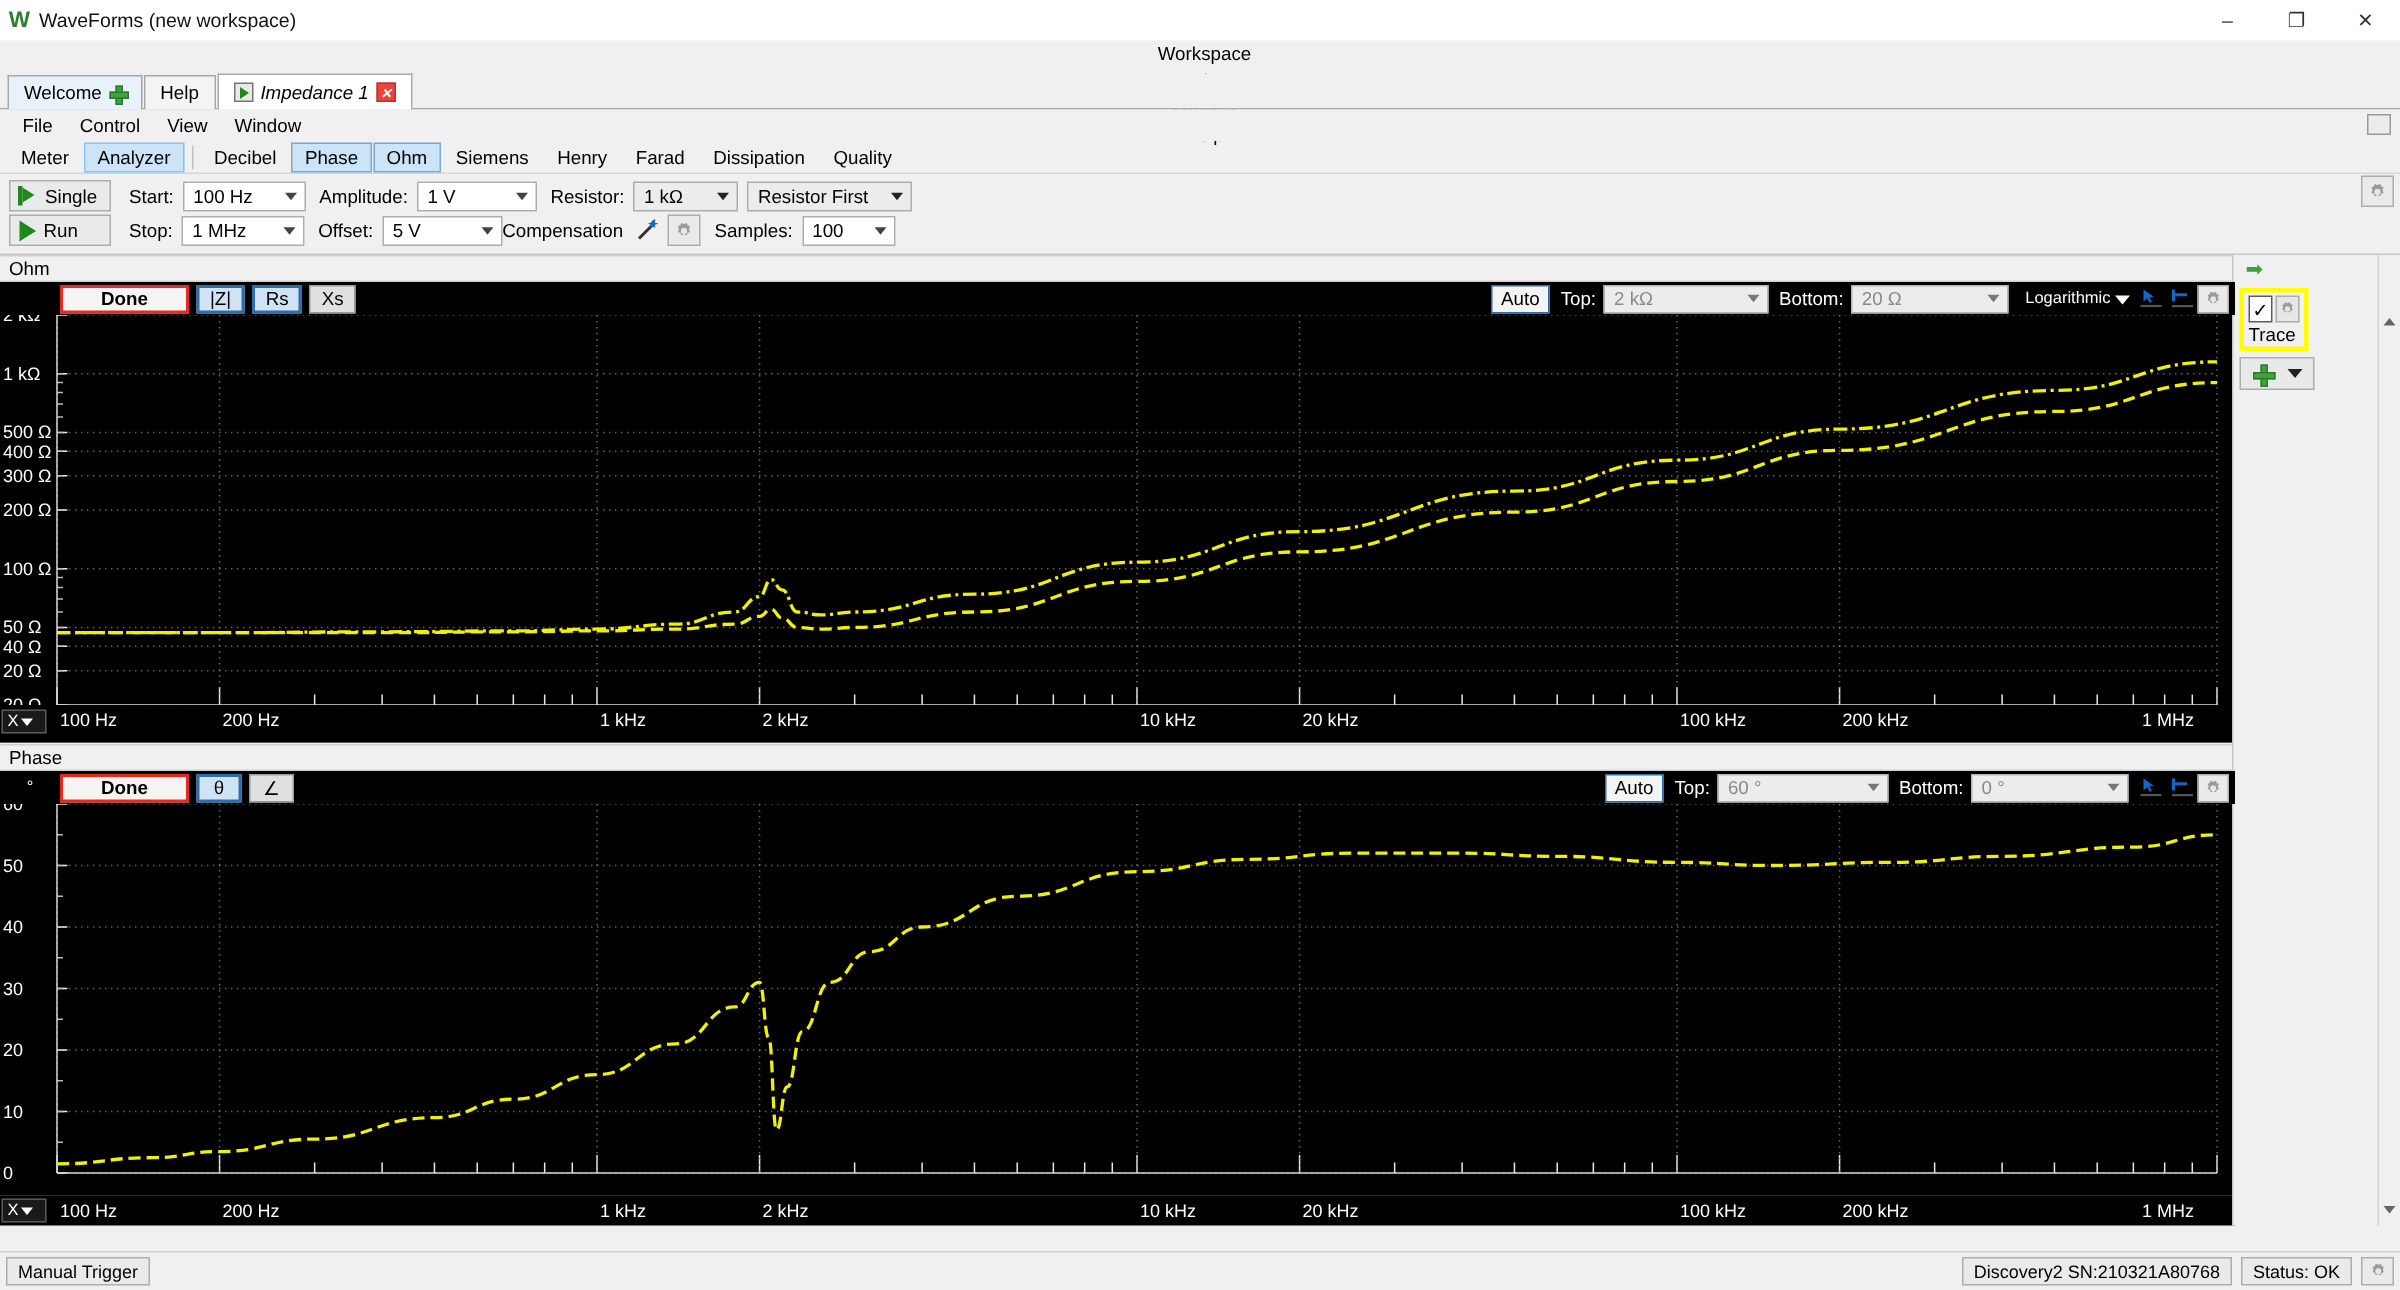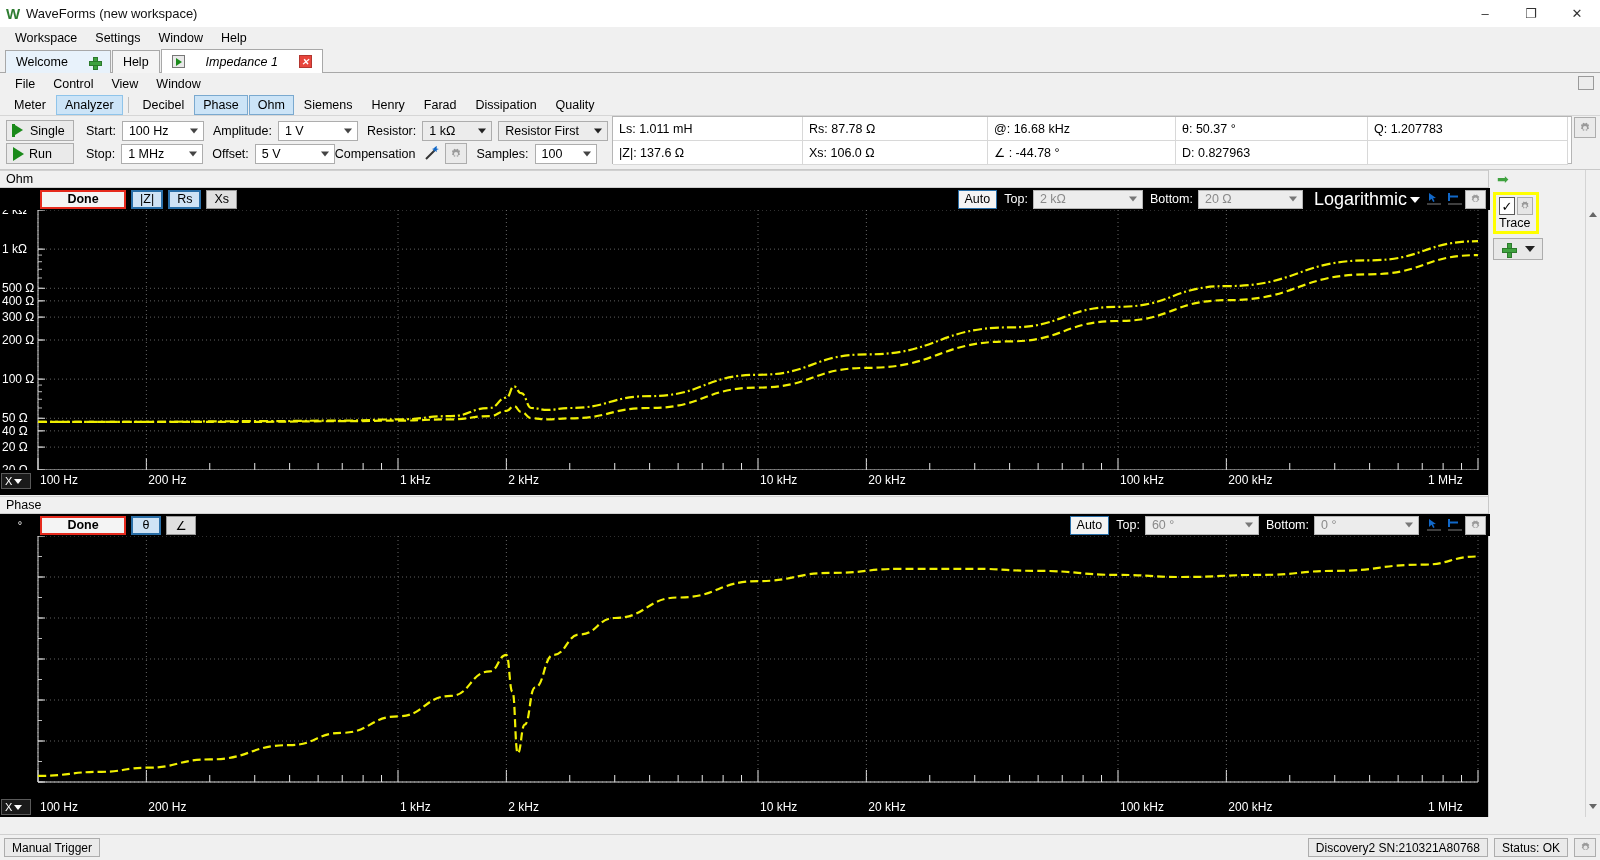--- a/index.html
+++ b/index.html
@@ -19,27 +19,27 @@
     height:27px; background:#ffffff; display:flex; align-items:center;
     border-bottom:1px solid #ffffff;
   }
   .tb-logo{ width:26px; text-align:center; font-weight:bold; color:#2f7d32; font-size:15px;}
   .tb-title{ font-size:13px; color:#111; }
   .tb-spacer{ flex:1; }
   .tb-btn{ width:46px; height:27px; display:flex; align-items:center; justify-content:center;
            font-size:13px; color:#333; }
 
   
-  .menubar{ height:22px; background:#f0f0f0; display:flex; align-items:center; padding-left:6px; }
+  .menubar{ height:22px; background:#f0f0f0; display:flex; align-items:center; padding-left:6px;flex-direction:column; }
   .menubar .mi{ padding:2px 9px; font-size:12.5px; color:#000; }
 
   
   .tabstrip{ height:24px; background:#f0f0f0; display:flex; align-items:flex-end; padding-left:5px;
              border-bottom:1px solid #a8a8a8; position:relative;}
-  .tab{ height:23px; display:flex; align-items:center; gap:21px; padding:0 10px;
+  .tab{ height:23px; display:flex; align-items:center; gap:5px; padding:0 10px;
         border:1px solid #a8a8a8; border-bottom:none; font-size:12.5px;
         background:#e8f2fb; margin-right:1px; position:relative; top:1px;}
   .tab.plain{ background:#f4f4f4; }
   .tab.active{ background:#ffffff; height:24px; z-index:3;font-style:italic; }
   .tabicon-plus{ width:11px;height:11px; display:inline-block; position:relative;}
   .tabicon-plus::before,.tabicon-plus::after{
      content:""; position:absolute; background:#3fa23f; border:1px solid #2c7a2c;}
   .tabicon-plus::before{ left:4px; top:0; width:3px; height:11px;}
   .tabicon-plus::after{ top:4px; left:0; height:3px; width:11px;}
   .tabicon-play{ width:13px;height:13px; border:1px solid #777; background:#e9e9e9;
@@ -122,21 +122,21 @@
   .autobtn{ height:19px; padding:0 6px; background:#f4f4f4; border:1px solid #2a6fa8;
             display:flex;align-items:center; font-size:12.5px;}
   .axlbl{ color:#fff; font-size:12.5px; margin:0 5px 0 7px;}
   .axcombo{ height:19px; border:1px solid #b5b5b5; background:#ececec; color:#8a8a8a;
             display:flex;align-items:center;padding-left:6px;position:relative;font-size:12.5px;}
   .axcombo .arw2{ position:absolute;right:5px;top:50%;transform:translateY(-50%);
             width:8px;height:5px;}
   .axcombo .arw2::after{content:"";position:absolute;left:0;top:0;
             border-left:4px solid transparent;border-right:4px solid transparent;border-top:5px solid #777;}
   .scalecombo{ height:19px; background:#000; color:#fff; display:flex;align-items:center;
-               padding:0 16px 0 5px; position:relative; font-size:18px; margin-left:6px;}
+               padding:0 16px 0 5px; position:relative; font-size:11px; margin-left:6px;}
   .scalecombo .arw3{ position:absolute;right:3px;top:7px;
             border-left:5px solid transparent;border-right:5px solid transparent;border-top:6px solid #fff;}
   .miniicon{ width:21px;height:19px; display:flex;align-items:center;justify-content:center;}
   .ylabels{ position:absolute; left:0; top:0; width:38px; height:100%; }
   .ylabels span{ position:absolute; left:2px; color:#fff; font-size:12px; transform:translateY(-50%); }
   .xlabels{ position:absolute; left:0; width:100%; height:18px; background:#000;}
   .xlabels span{ position:absolute; color:#fff; font-size:12px; }
   .cornerbtn{ position:absolute; left:1px; width:30px; height:16px; background:#1a1a1a;
               border:1px solid #5a5a5a; display:flex;align-items:center;gap:2px; z-index:7;
               color:#fff; font-size:11px; padding-left:3px;}
@@ -288,32 +288,20 @@
         <circle cx="10" cy="10" r="3" fill="#e6e6e6"></circle>
       </svg>
     </div>
     <div class="lbl">Samples:</div>
     <div class="combo" style="width:62px">
       <span>100</span>
       <span class="arw"></span>
     </div>
   </div>
 
-  <div class="measwrap">
-    <div class="meascell">Ls: 1.011 mH</div>
-    <div class="meascell">Rs: 87.78 Ω</div>
-    <div class="meascell">@: 16.68 kHz</div>
-    <div class="meascell">θ: 50.37 °</div>
-    <div class="meascell">Q: 1.207783</div>
-    <div class="meascell">|Z|: 137.6 Ω</div>
-    <div class="meascell">Xs: 106.0 Ω</div>
-    <div class="meascell">∠ : -44.78 °</div>
-    <div class="meascell">D: 0.827963</div>
-    <div class="meascell"></div>
-  </div>
   <div class="gearbtn">
     <svg class="gear" width="14" height="14" viewBox="0 0 20 20">
       <path d="M10 3.2l1.1.2.6-1 1.7.8-.3 1.1.8.8 1.1-.3.8 1.7-1 .6.2 1.1-.2 1.1 1 .6-.8 1.7-1.1-.3-.8.8.3 1.1-1.7.8-.6-1-1.1.2-1.1-.2-.6 1-1.7-.8.3-1.1-.8-.8-1.1.3-.8-1.7 1-.6-.2-1.1.2-1.1-1-.6.8-1.7 1.1.3.8-.8-.3-1.1 1.7-.8.6 1z" fill="#9a9a9a"></path>
       <circle cx="10" cy="10" r="3" fill="#e6e6e6"></circle>
     </svg>
   </div>
 </div>
 
 <div class="panelhdr" style="position:absolute;left:0;top:170px;width:1600px;">
   <span>Ohm</span>
@@ -574,20 +562,29 @@
       <line x1="38" y1="124.5" x2="42" y2="124.5" stroke="#bbb" stroke-width="1"></line>
       <line x1="38" y1="104" x2="42" y2="104" stroke="#bbb" stroke-width="1"></line>
       <line x1="38" y1="83.5" x2="42" y2="83.5" stroke="#bbb" stroke-width="1"></line>
       <line x1="38" y1="63" x2="42" y2="63" stroke="#bbb" stroke-width="1"></line>
       <line x1="38" y1="42.5" x2="42" y2="42.5" stroke="#bbb" stroke-width="1"></line>
       <line x1="38" y1="22" x2="42" y2="22" stroke="#bbb" stroke-width="1"></line>
       <line x1="38" y1="22" x2="38" y2="268" stroke="#d8d8d8" stroke-width="1"></line>
       <line x1="38" y1="268" x2="1478" y2="268" stroke="#d8d8d8" stroke-width="1"></line>
       <path d="M38.0 261.9 C69.7 261.9,69.7 257.8,101.4 257.8 C123.9 257.8,123.9 253.7,146.4 253.7 C178.1 253.7,178.1 245.4,209.8 245.4 C249.7 245.4,249.7 231.1,289.6 231.1 C315.9 231.1,315.9 218.8,342.2 218.8 C370.1 218.8,370.1 202.4,398.0 202.4 C424.3 202.4,424.3 181.9,450.6 181.9 C470.3 181.9,470.3 157.3,489.9 157.3 C498.1 157.3,498.1 140.9,506.4 140.9 C509.4 140.9,509.4 177.8,512.5 177.8 C515.1 177.8,515.1 239.3,517.7 239.3 C521.2 239.3,521.2 210.6,524.8 210.6 C529.8 210.6,529.8 173.7,534.9 173.7 C544.1 173.7,544.1 140.9,553.3 140.9 C566.6 140.9,566.6 120.4,579.9 120.4 C597.3 120.4,597.3 104.0,614.7 104.0 C646.4 104.0,646.4 83.5,678.1 83.5 C718.1 83.5,718.1 67.1,758.0 67.1 C794.7 67.1,794.7 58.9,831.5 58.9 C866.4 58.9,866.4 54.8,901.3 54.8 C938.0 54.8,938.0 54.8,974.7 54.8 C1006.4 54.8,1006.4 56.9,1038.1 56.9 C1078.1 56.9,1078.1 60.9,1118.0 60.9 C1149.7 60.9,1149.7 63.0,1181.4 63.0 C1221.3 63.0,1221.3 60.9,1261.3 60.9 C1298.0 60.9,1298.0 56.9,1334.7 56.9 C1378.5 56.9,1378.5 50.7,1422.2 50.7 C1450.1 50.7,1450.1 42.5,1478.0 42.5" fill="none" stroke="#f0f000" stroke-width="2.2" stroke-dasharray="8 4" stroke-linecap="butt"></path>
     </svg>
+  <div class="ylabels" id="phase-ylabels">
+      <span style="top: 22px;">60</span>
+      <span style="top: 63px;">50</span>
+      <span style="top: 104px;">40</span>
+      <span style="top: 145px;">30</span>
+      <span style="top: 186px;">20</span>
+      <span style="top: 227px;">10</span>
+      <span style="top: 268px;">0</span>
+    </div>
 
   <div class="plot-toolrow">
     <div class="degmark">°</div>
     <div class="donebtn" style="margin-left:0">Done</div>
     <div class="tracebtn">θ</div>
     <div class="tracebtn off">∠</div>
   </div>
 
   <div class="axisctl">
     <div class="autobtn">Auto</div>

